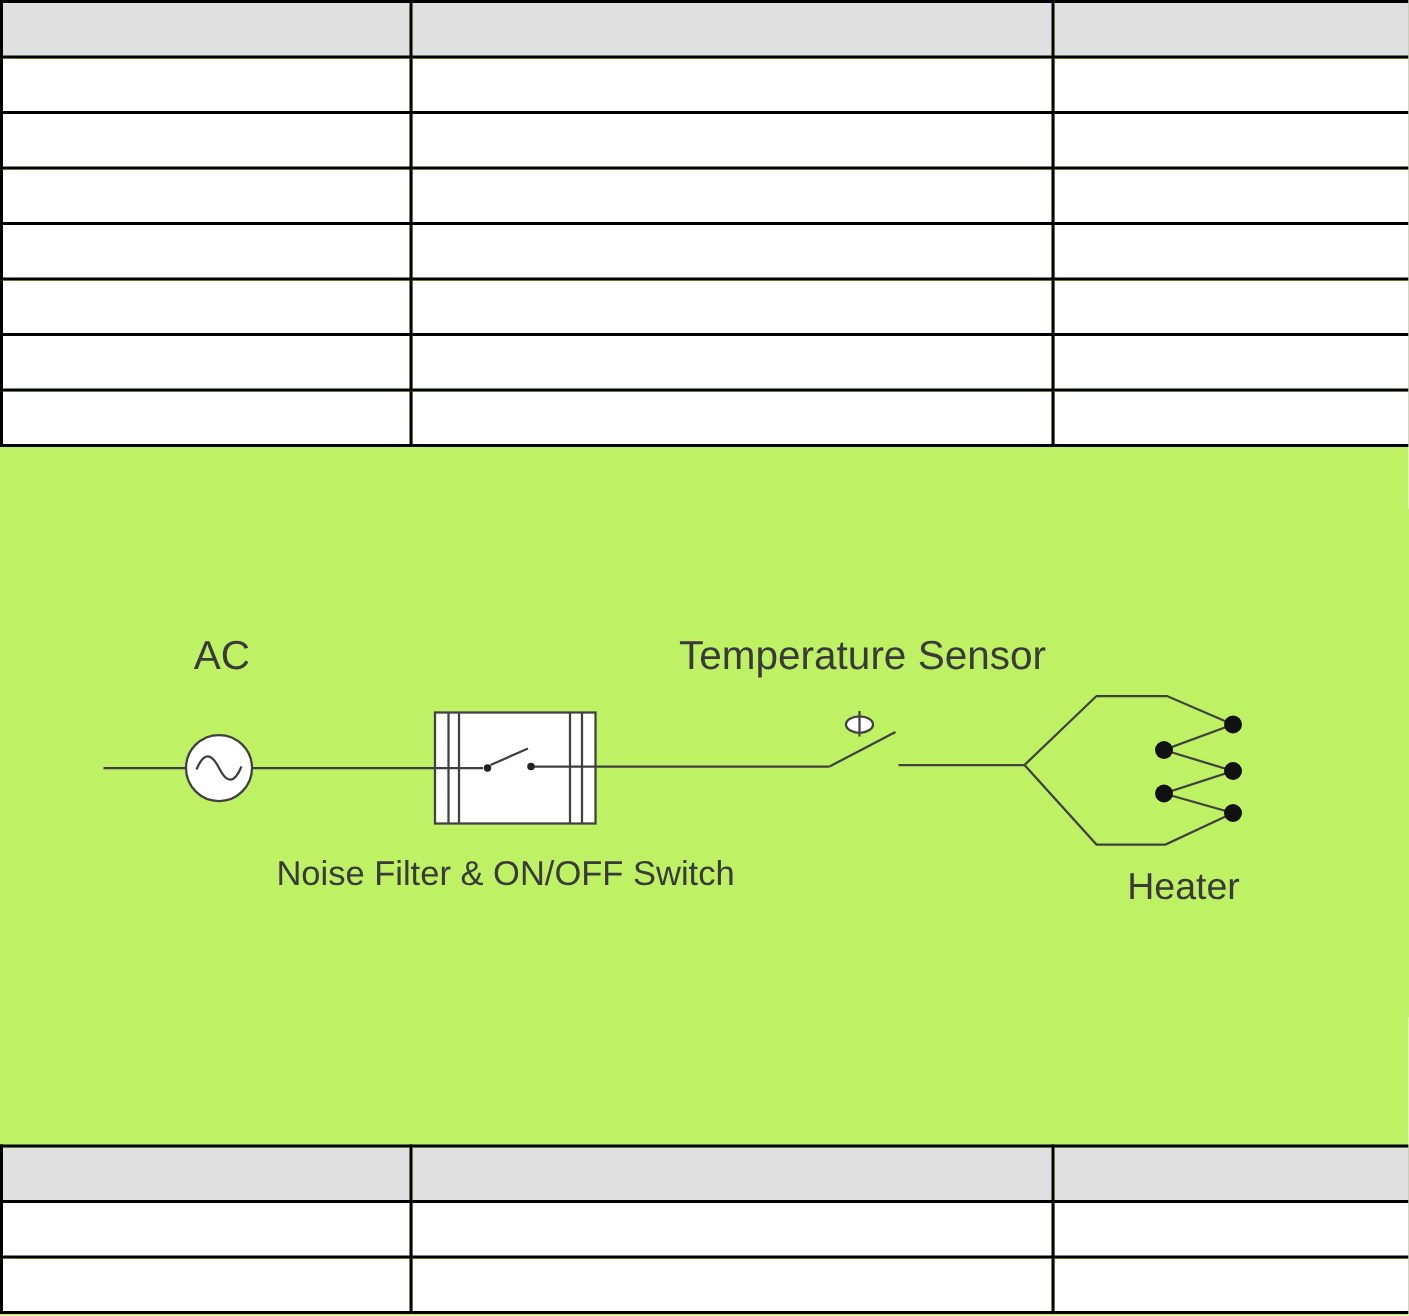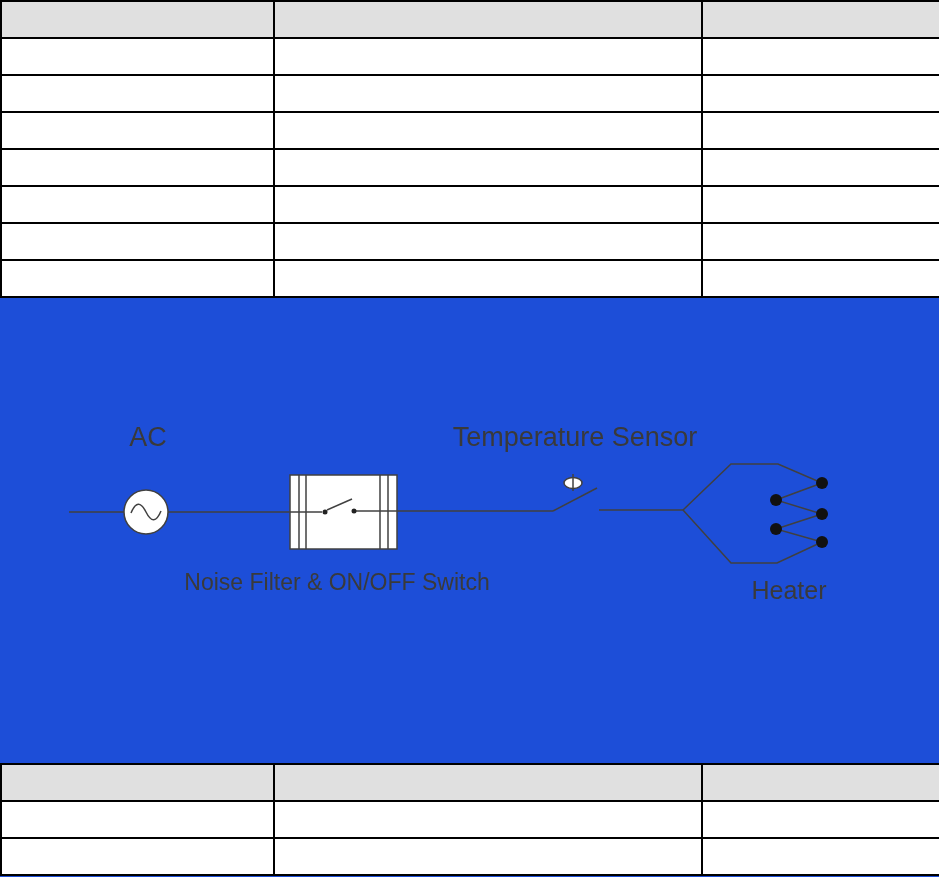--- a/index.html
+++ b/index.html
@@ -5,21 +5,21 @@
   html, body {
     margin: 0;
     padding: 0;
     background: #ffffff;
     font-family: "Liberation Sans", sans-serif;
   }
   #page {
     position: relative;
     width: 939px;
     height: 877px;
-    background: #1d4ed8;
+    background: #bef264;
     overflow: hidden;
   }
   table.doc-table {
     position: absolute;
     left: 0;
     width: 939px;
     border-collapse: collapse;
     table-layout: fixed;
   }
   #top-table { top: 0; }

